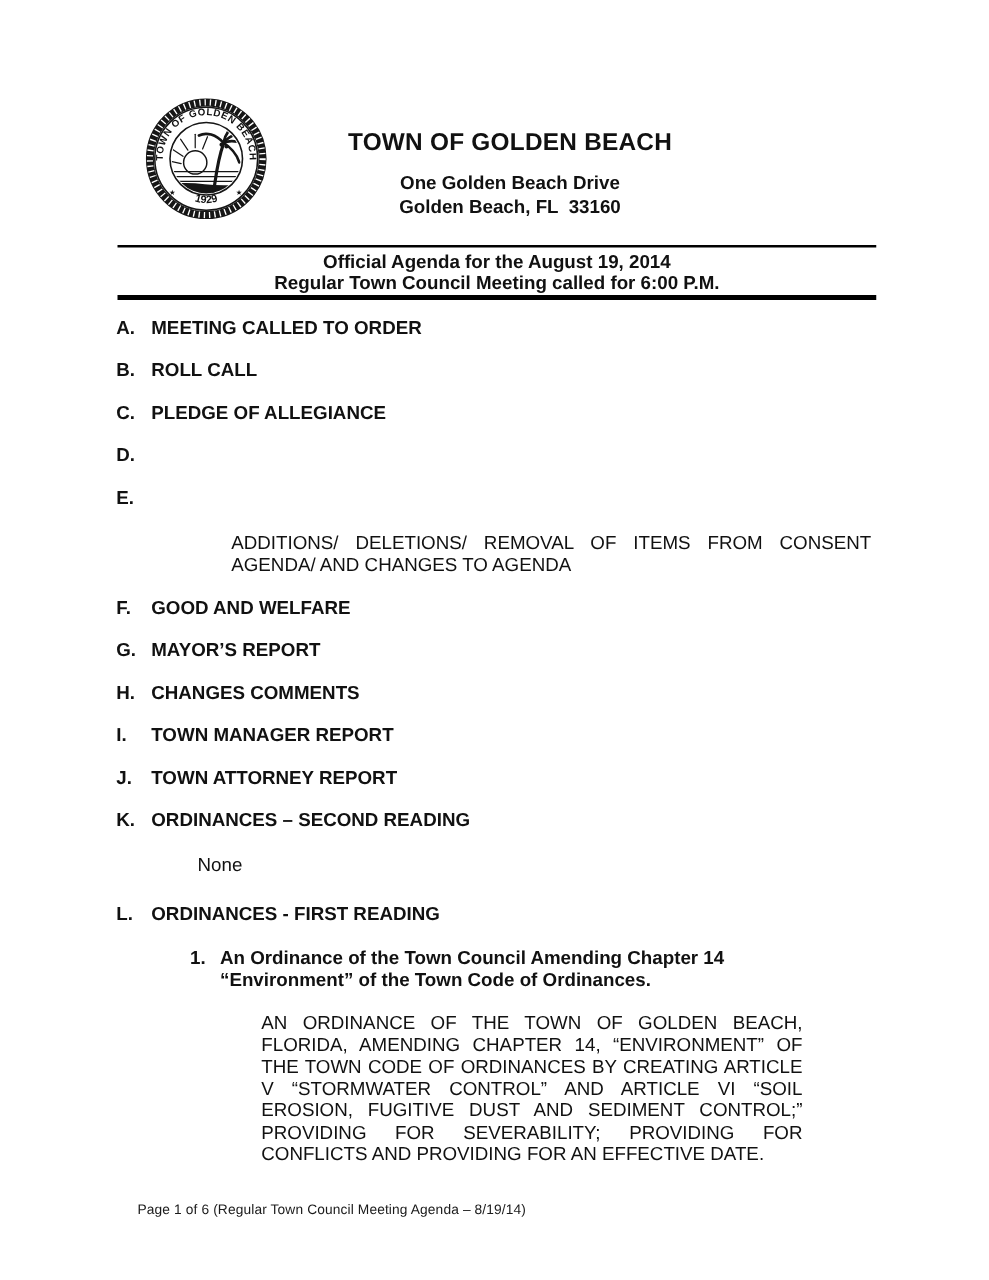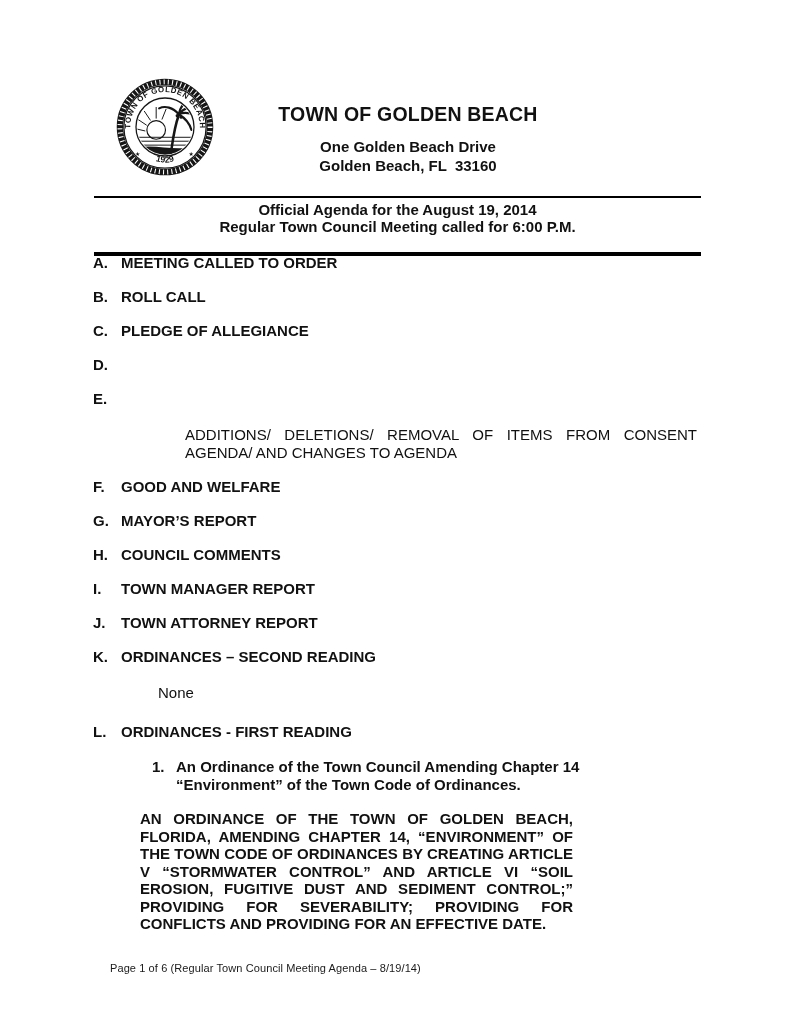--- a/index.html
+++ b/index.html
@@ -18,37 +18,37 @@
   .header-text { position:absolute; left:253px; top:104px; width:310px; text-align:center; }
   .org-title { font-size:19.5px; font-weight:bold; letter-spacing:0.2px; line-height:20px; }
   .addr { font-size:15px; font-weight:bold; line-height:19px; }
   .addr-first { margin-top:13px; }
   .addr-pre { white-space:pre; }
 
   
   .title-block {
     position:absolute; left:94px; top:196px; width:607px;
     border-top:2px solid #000; border-bottom:4px solid #000;
-    padding:3px 0 17px 0; text-align:center;
+    padding:3px 0 1px 0; text-align:center;
   }
   .title-line { font-size:15px; font-weight:bold; line-height:17px; }
 
   
   .content { position:absolute; left:93px; top:255px; width:616px; font-size:15px; }
   .row { display:flex; font-weight:bold; line-height:16px; margin-bottom:18px; }
   .row .letter { width:28px; flex:none; }
   .note-e {
     margin:19px 0 18px 92px; width:512px;
     text-align:justify; line-height:17.5px; font-weight:normal;
   }
   .none-note { margin:20px 0 23px 65px; line-height:16px; font-weight:normal; }
   .ord-head { display:flex; margin:17px 0 17px 59px; width:452px; font-weight:bold; line-height:17.5px; }
   .ord-head .num { width:24px; flex:none; }
   .ord-head .title { width:426px; }
-  .ord-body { margin-left:47px; width:433px; text-align:justify; line-height:17.5px;font-weight:bold; }
+  .ord-body { margin-left:116px; width:433px; text-align:justify; line-height:17.5px; }
 
   
   .footer { position:absolute; left:110px; top:962px; font-size:11px; letter-spacing:0.1px; color:#1a1a1a; }
 
   svg text { font-family:"Liberation Sans", sans-serif; }
 </style>
 </head>
 <body>
 
 <div class="page">
@@ -150,21 +150,21 @@
       <span class="label">GOOD AND WELFARE</span>
     </div>
 
     <div class="row">
       <span class="letter">G.</span>
       <span class="label">MAYOR’S REPORT</span>
     </div>
 
     <div class="row">
       <span class="letter">H.</span>
-      <span class="label">COUNCIL COMMENTS</span>
+      <span class="label">CHANGES COMMENTS</span>
     </div>
 
     <div class="row">
       <span class="letter">I.</span>
       <span class="label">TOWN MANAGER REPORT</span>
     </div>
 
     <div class="row">
       <span class="letter">J.</span>
       <span class="label">TOWN ATTORNEY REPORT</span>

